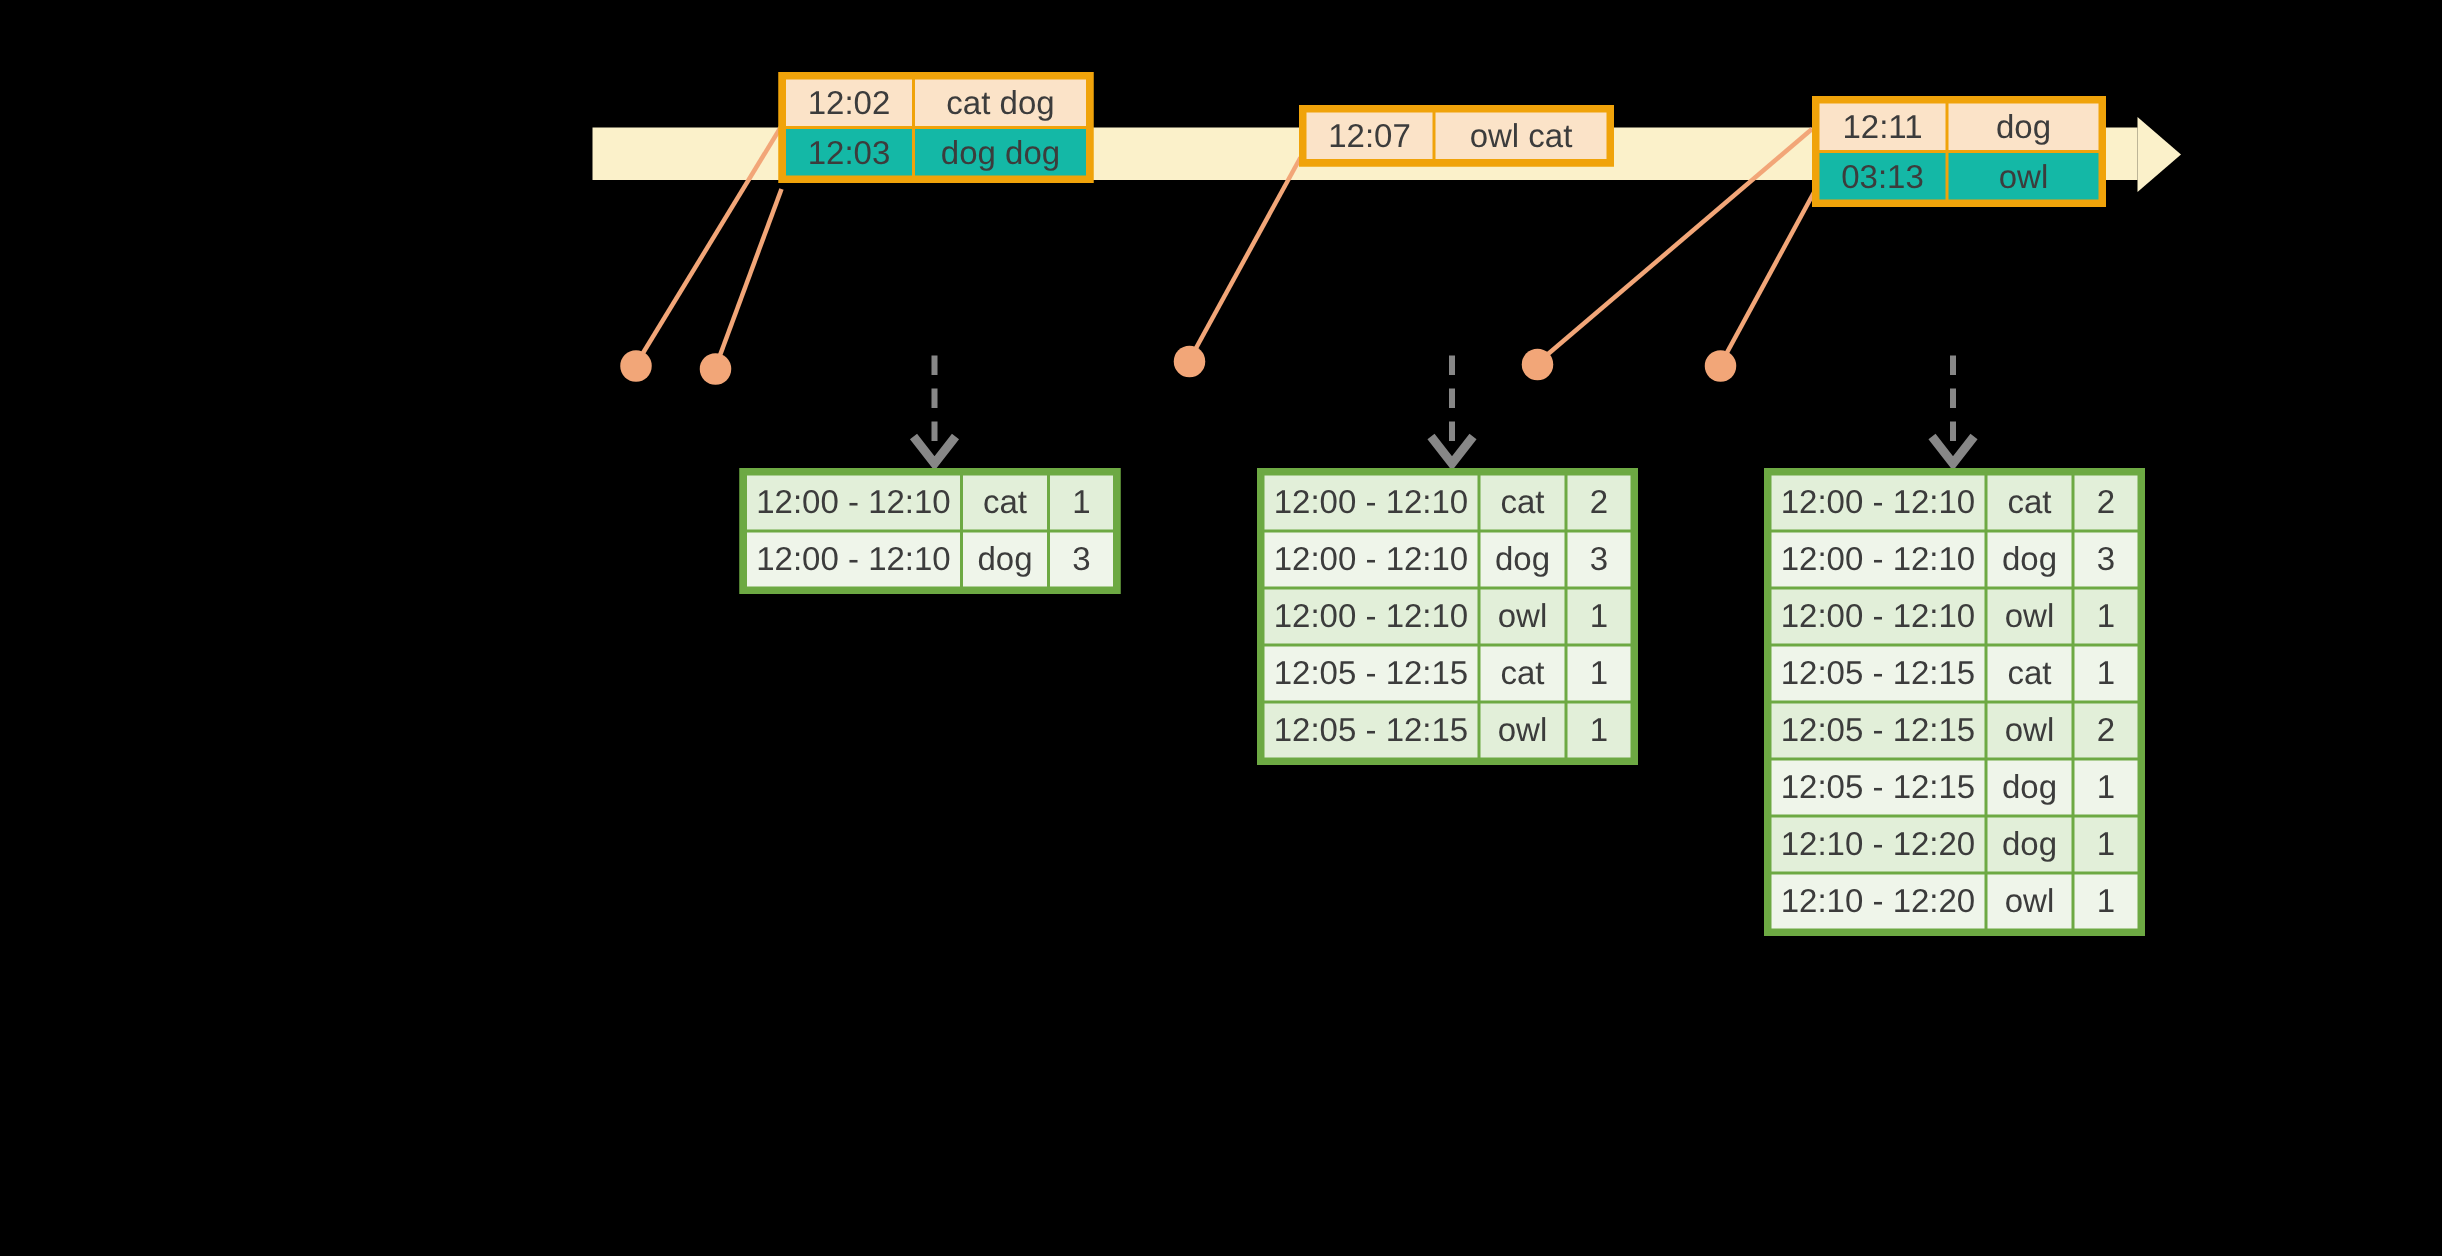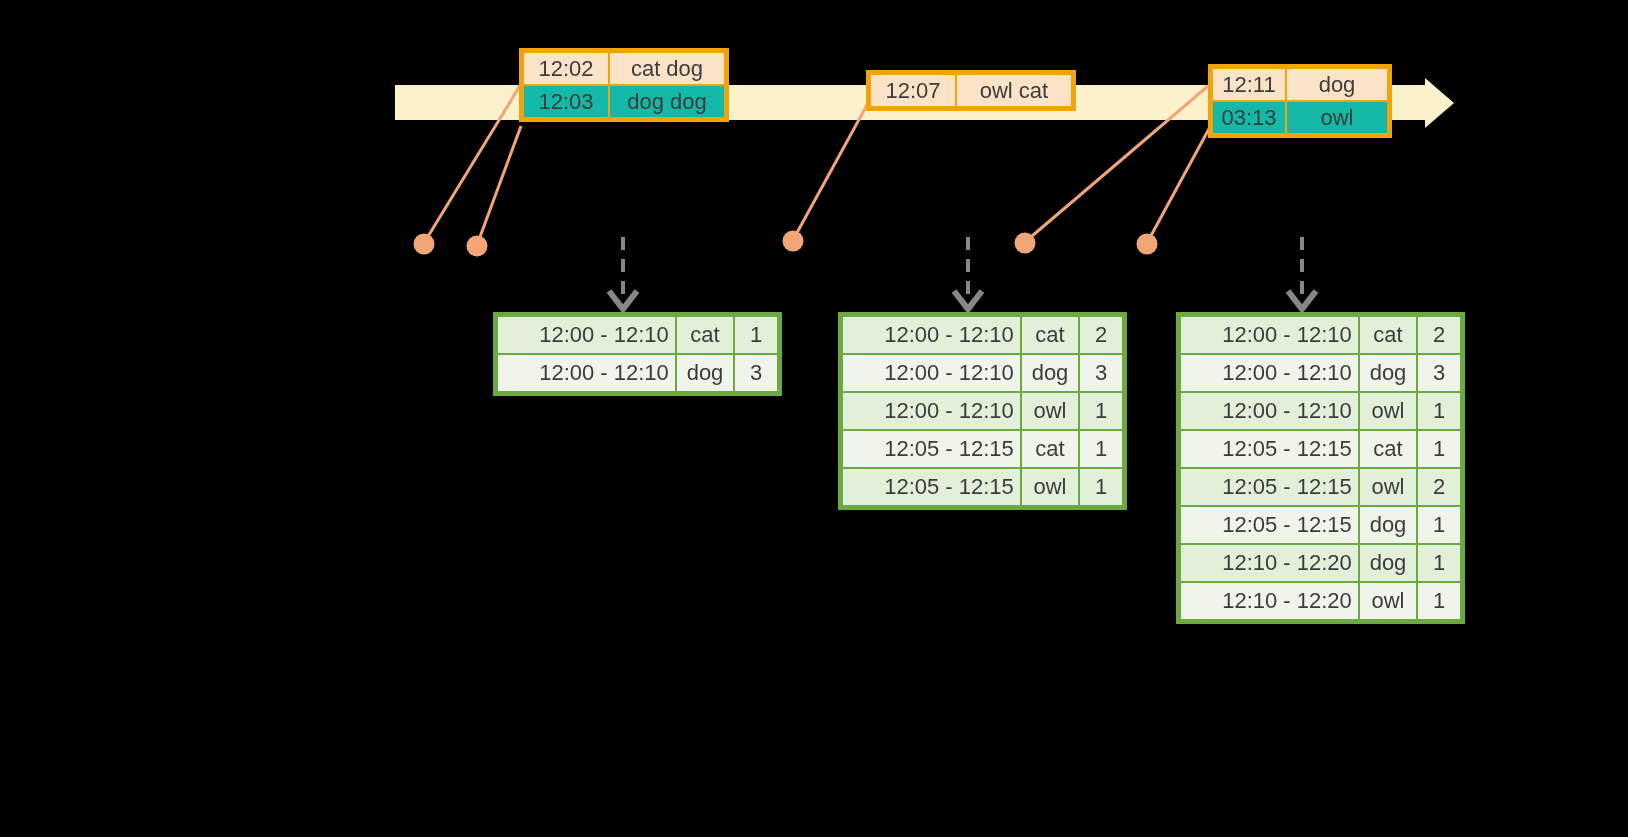--- a/index.html
+++ b/index.html
@@ -10,29 +10,29 @@
   svg.overlay{position:absolute;left:0;top:0;}
 
   table{position:absolute;border-collapse:separate;border-spacing:2px;table-layout:fixed;}
   td{padding:0;text-align:center;vertical-align:middle;color:#3C3C3C;overflow:hidden;white-space:nowrap;}
 
   
   .etable{background:#F0A30A;border:3px solid #F0A30A;}
   .etable td{height:31px;font-size:22px;}
   .et-time{width:84px;}
   .et-words{width:114px;}
-  .et3 .et-time{width:72px;margin-top:33px;}
+  .et3 .et-time{width:84px;margin-top:33px;}
   .et3 .et-words{width:100px;}
   .er-d td{background:#FBE3C8;}
   .er-l td{background:#14b8a6;}
 
   
   .rtable{background:#6DA943;border:3px solid #6DA943;}
   .rtable td{height:36px;font-size:22px;}
-  .rt-window{width:142px;padding-left:35px;}
+  .rt-window{width:142px;}
   .rt-word{width:56px;}
   .rt-count{width:42px;}
   .rr-g td{background:#E2EFD9;}
   .rr-w td{background:#EFF5EA;}
 
   #etable1{left:519px;top:48px;}
   #etable2{left:866px;top:70px;}
   #etable3{left:1208px;top:64px;}
   #rtable1{left:493px;top:312px;}
   #rtable2{left:838px;top:312px;}

